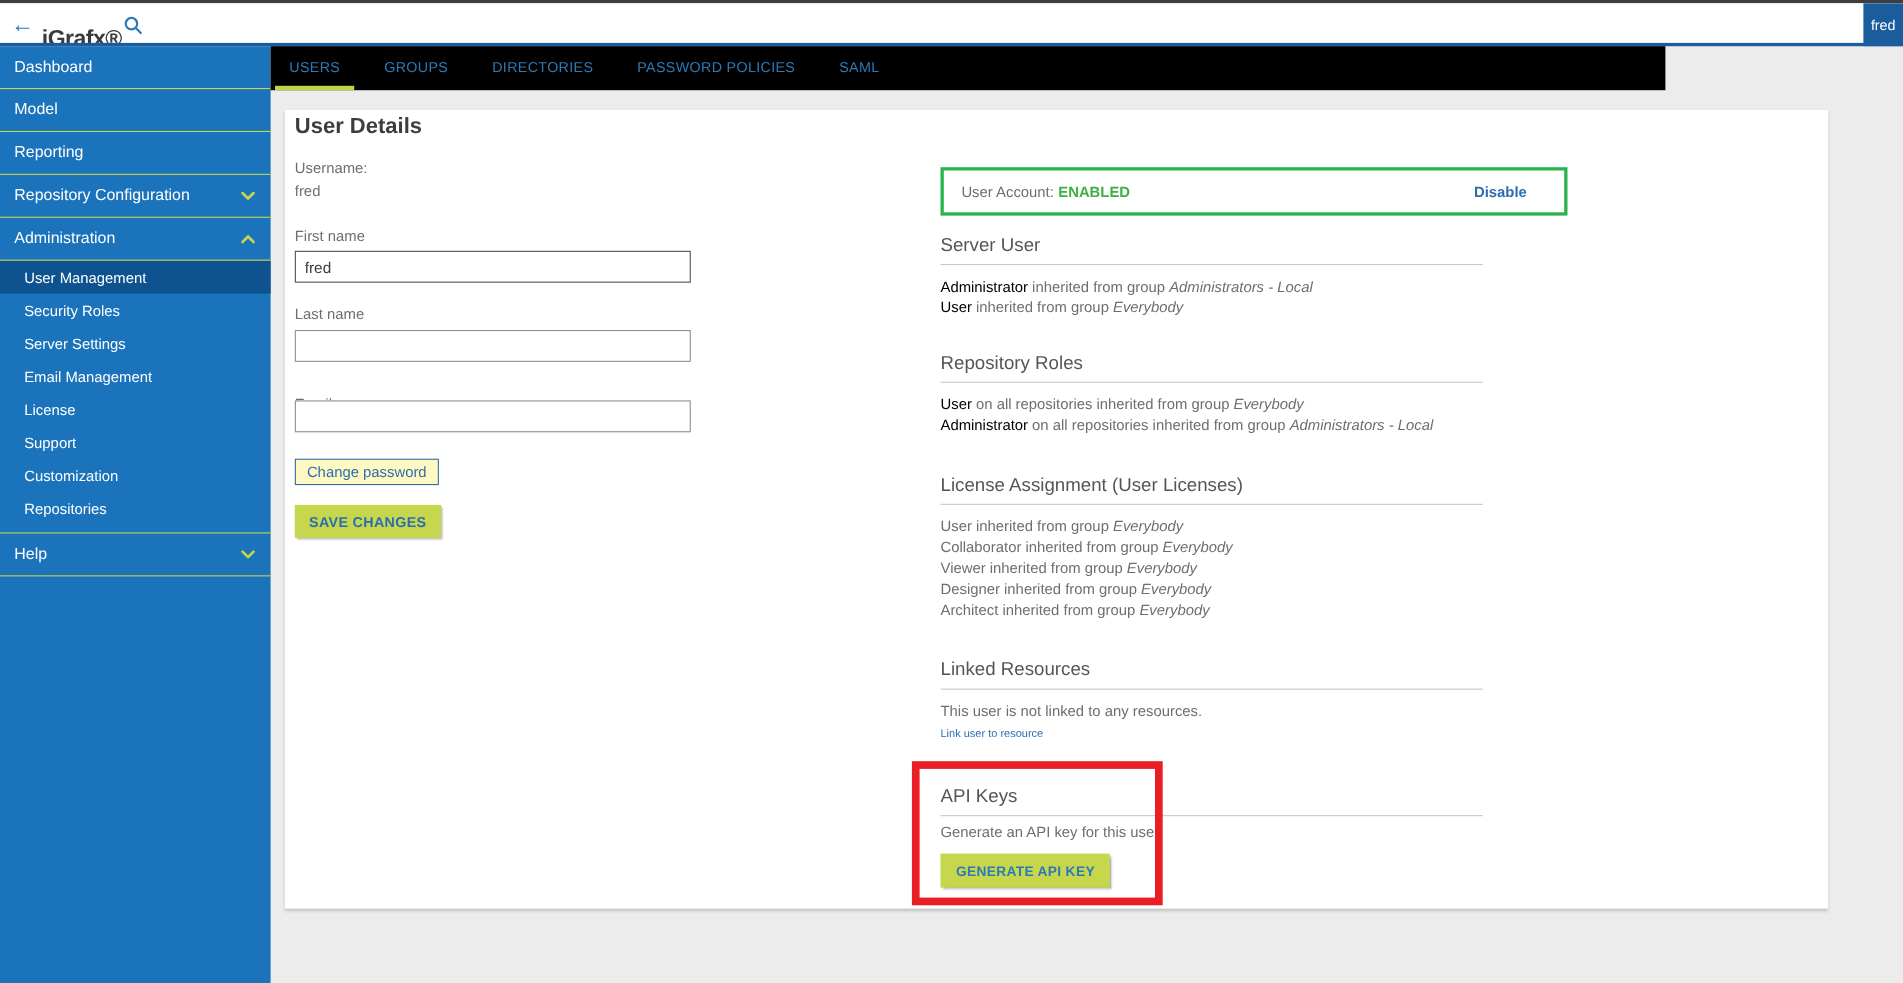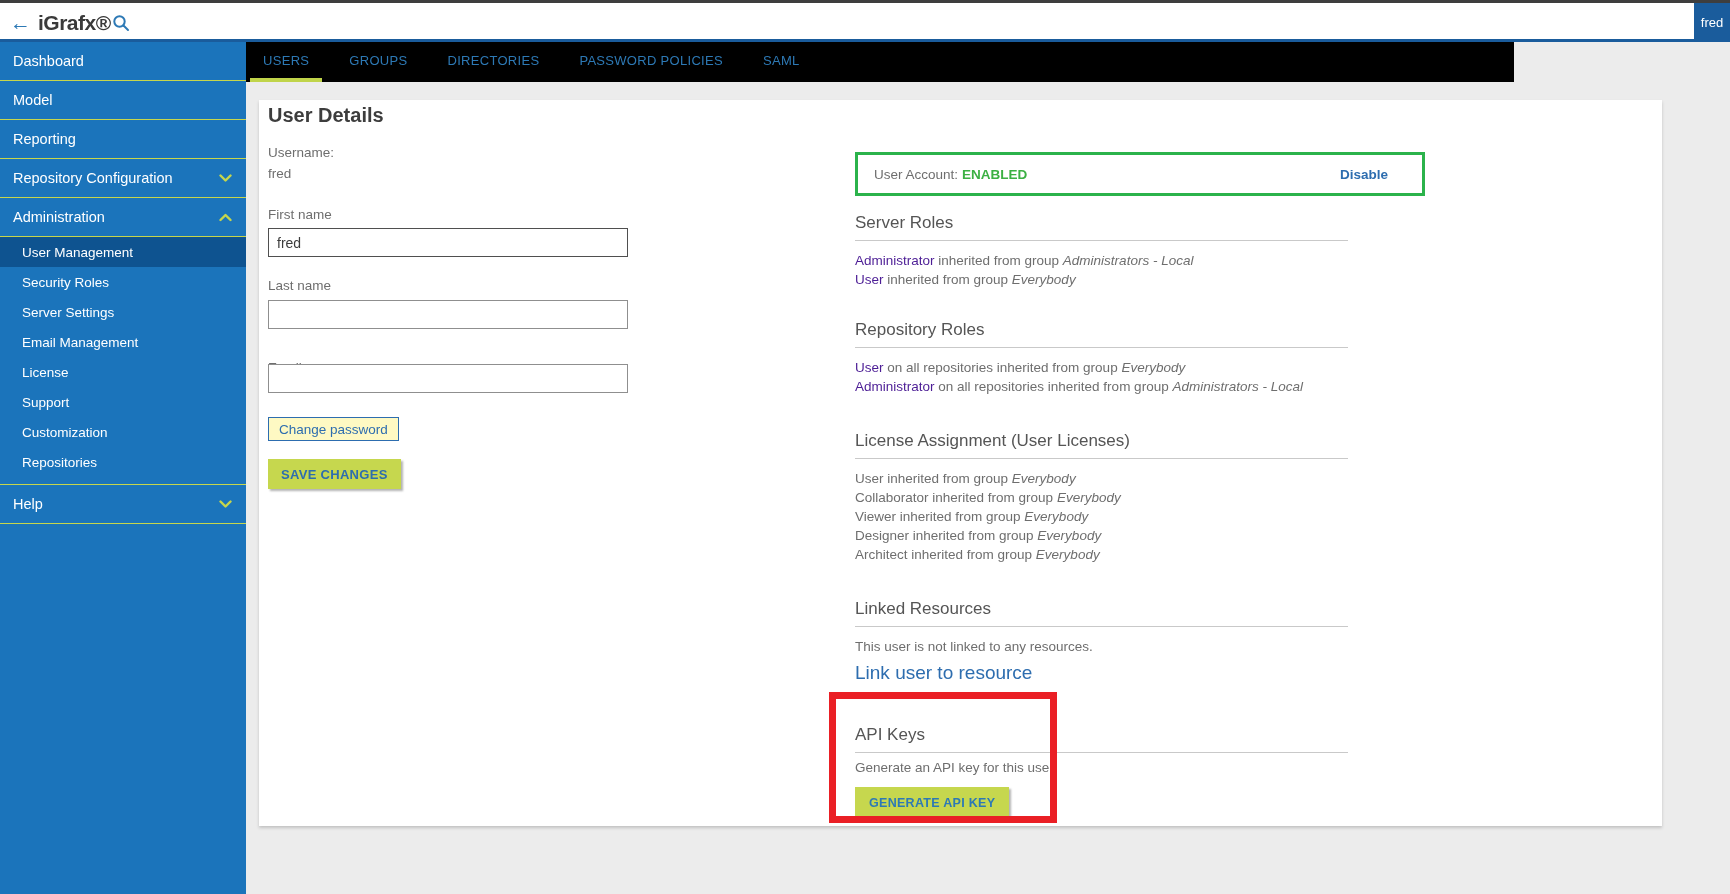--- a/index.html
+++ b/index.html
@@ -7,21 +7,21 @@
     width:1730px;height:894px;position:relative;overflow:hidden;
     background:#ececec;
     font-family:"Liberation Sans", sans-serif;
     -webkit-font-smoothing:antialiased;
   }
   
   .topline{position:absolute;left:0;top:0;width:1730px;height:3px;background:#3e3e3e;}
   .topbar{position:absolute;left:0;top:3px;width:1730px;height:36px;background:#ffffff;}
   .topbar-underline{position:absolute;left:0;top:39px;width:1730px;height:3px;background:#1a5c9c;}
   .back-arrow{position:absolute;left:10px;top:5px;font-size:21px;color:#2d79b5;cursor:pointer;line-height:30px;}
-  .logo{position:absolute;left:38px;top:5px;font-size:21px;font-weight:bold;letter-spacing:-0.5px;color:#3a3a3a;line-height:30px;}
+  .logo{position:absolute;left:38px;top:18px;font-size:21px;font-weight:bold;letter-spacing:-0.5px;color:#3a3a3a;line-height:30px;}
   .search-btn{position:absolute;left:112px;top:11px;width:18px;height:18px;cursor:pointer;}
   .user-badge{position:absolute;right:0;top:3px;width:36px;height:39px;background:#1a5c9c;color:#fff;
     font-size:13px;display:flex;align-items:center;justify-content:center;cursor:pointer;}
   
   .sidebar{position:absolute;left:0;top:42px;width:246px;height:852px;background:#1b74bb;box-sizing:border-box;}
   .side-item{height:39px;box-sizing:border-box;border-bottom:1px solid #c6d64c;color:#fff;font-size:14.5px;
     display:flex;align-items:center;padding:0 14px 0 13px;cursor:pointer;position:relative;}
   .side-item .lbl{flex:1;}
   .side-sub{height:30px;box-sizing:border-box;color:#fff;font-size:13.5px;display:flex;align-items:center;
     padding-left:22px;cursor:pointer;}
@@ -55,29 +55,29 @@
   
   .right-col{position:absolute;left:596px;top:52px;width:570px;}
   .account-box{box-sizing:border-box;height:44px;border:3px solid #2bb34b;display:flex;align-items:center;
     padding:0 16px;font-size:13.5px;color:#6e6e6e;}
   .account-box .status{color:#3cb043;font-weight:bold;margin-left:4px;}
   .account-box .spacer{flex:1;}
   .account-box .disable-link{color:#2d6daf;cursor:pointer;padding-right:18px;font-weight:bold;}
   .section{width:493px;}
   .sec-title{font-size:17px;color:#555;padding-bottom:7px;border-bottom:1px solid #c9c9c9;margin:0;font-weight:normal;}
   .sec-entries{margin-top:10px;font-size:13.5px;color:#6e6e6e;line-height:19px;}
-  .role-link{color:#4c1d95;cursor:pointer;}
+  .role-link{color:#000000;cursor:pointer;}
   .role-plain{color:#6e6e6e;}
   .grp{font-style:italic;}
   .mt-sr{margin-top:17px;}
   .mt-rr{margin-top:31px;}
   .mt-la{margin-top:35px;}
   .mt-lr{margin-top:35px;}
   .mt-api{margin-top:41px;}
-  .link-line{margin-top:6px;font-size:19px;}
+  .link-line{margin-top:6px;font-size:10px;}
   .link-line span{color:#2d6daf;cursor:pointer;}
   .api-desc{margin-top:7px;font-size:13.5px;color:#6e6e6e;}
   .gen-btn{margin-top:12px;height:31px;padding:0 14px;background:#c6d74e;border:none;color:#2d79b5;
     font-size:12.5px;font-weight:bold;letter-spacing:0.3px;cursor:pointer;
     box-shadow:2px 2px 2px rgba(0,0,0,0.3);font-family:"Liberation Sans", sans-serif;}
   
   .red-annotation{position:absolute;left:829px;top:692px;width:228px;height:131px;box-sizing:border-box;
     border:7px solid #ea1f25;pointer-events:none;z-index:50;}
 </style>
 </head>
@@ -182,21 +182,21 @@
   <div class="right-col">
 
     <div class="account-box">
       <span>User Account:</span>
       <span class="status">ENABLED</span>
       <span class="spacer"></span>
       <span class="disable-link">Disable</span>
     </div>
 
     <div class="section mt-sr">
-      <h2 class="sec-title">Server Roles</h2>
+      <h2 class="sec-title">Server User</h2>
       <div class="sec-entries">
         <div>
           <span class="role-link">Administrator</span><span> inherited from group </span><span class="grp">Administrators - Local</span>
         </div>
         <div>
           <span class="role-link">User</span><span> inherited from group </span><span class="grp">Everybody</span>
         </div>
       </div>
     </div>
 

